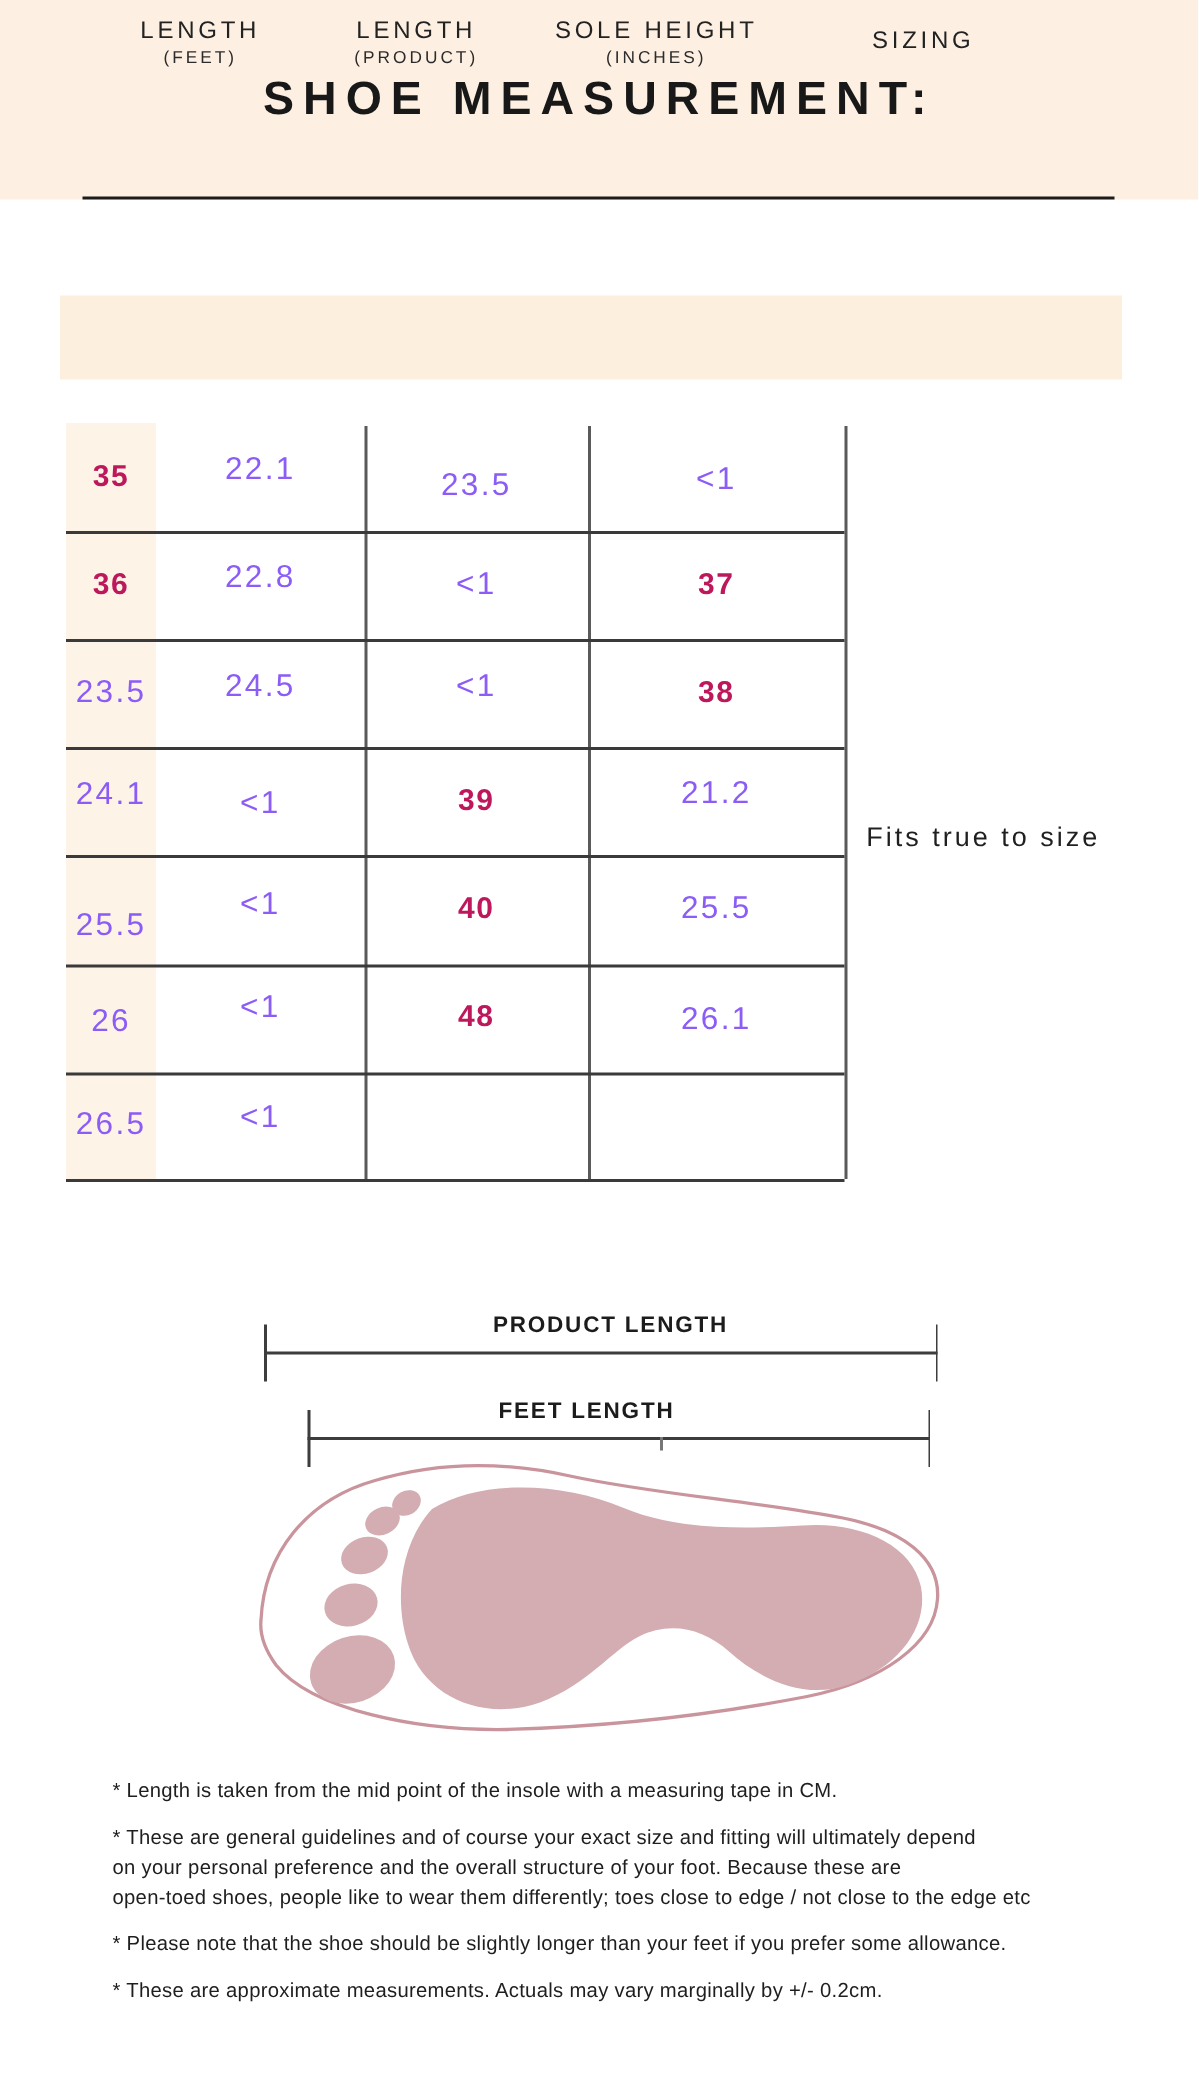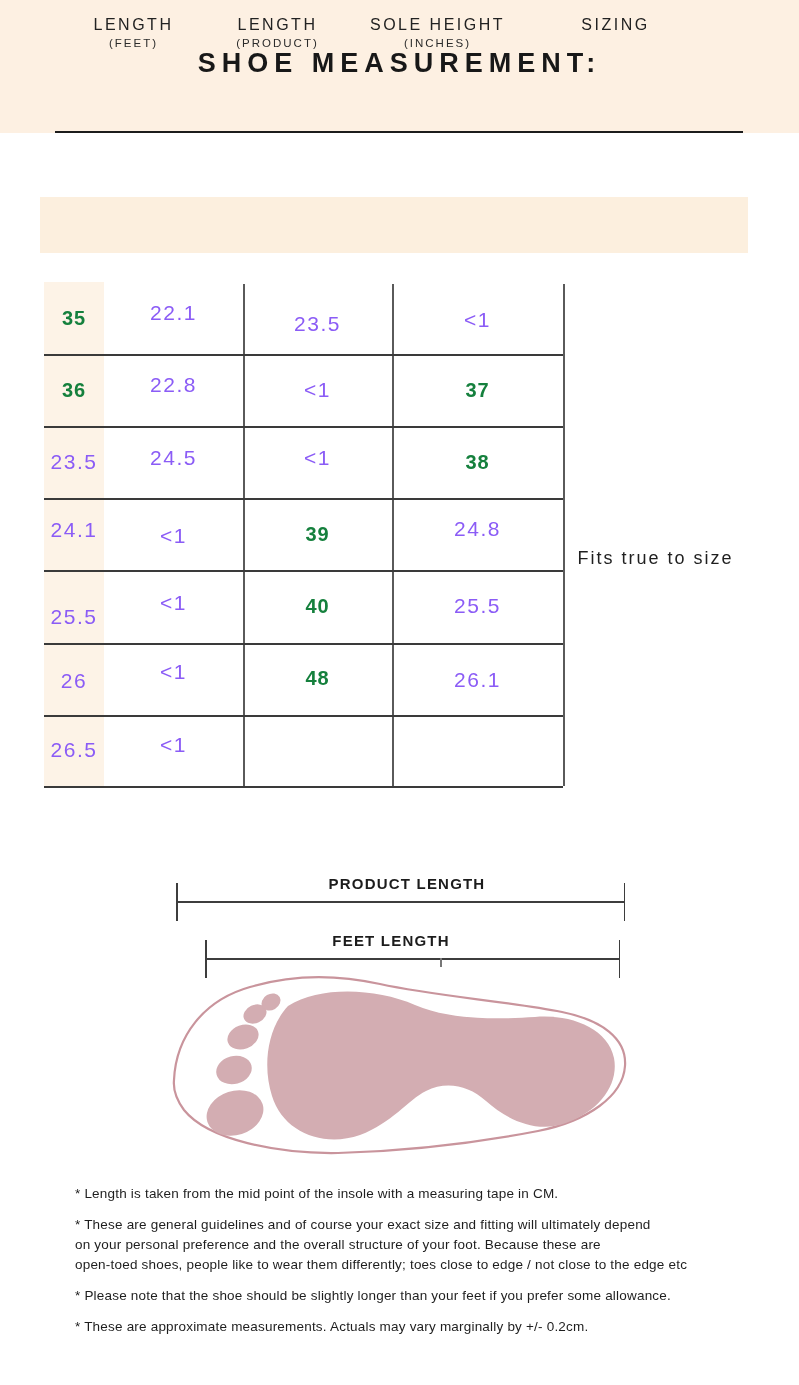--- a/index.html
+++ b/index.html
@@ -13,34 +13,34 @@
     overflow:hidden;
   }
   
   .banner{
     position:absolute;left:0;top:0;width:799px;height:133px;
     background:#fdf0e2;
   }
   .banner h1{
     margin:0;position:absolute;left:0;right:0;top:48px;
     text-align:center;
-    font-size:27px;font-weight:600;letter-spacing:6px;
+    font-size:31px;font-weight:600;letter-spacing:6px;
     color:#181818;
   }
   .title-divider{
     position:absolute;left:55px;top:131px;width:688px;height:2px;
     background:#1c1c1c;
   }
   
   .header-band{
     position:absolute;left:40px;top:197px;width:708px;height:56px;
     background:#fcefde;
     display:flex;
   }
-  .hcell{position:absolute;top:0;height:56px;display:flex;flex-direction:column;align-items:center;margin-top:16px;}
+  .hcell{position:absolute;top:0;height:56px;display:flex;flex-direction:column;align-items:center;justify-content:center;}
   .hcell .main{font-size:16px;letter-spacing:2.5px;color:#222;}
   .hcell .sub{font-size:11.5px;letter-spacing:2px;color:#2b2b2b;margin-top:3px;}
   .hc-feet{left:64px;width:139px;}
   .hc-product{left:203px;width:149px;}
   .hc-sole{left:352px;width:171px;}
   .hc-sizing{left:523px;width:185px;}
   
   .size-col-bg{
     position:absolute;left:44px;top:282px;width:60px;height:504px;
     background:#fdf3e7;
@@ -50,21 +50,21 @@
   .vl-2{left:392px;}
   .vl-3{left:563px;}
   .hline{position:absolute;left:44px;width:519px;height:1.8px;background:#3a3a3a;}
   .table-grid{
     position:absolute;left:44px;top:282px;width:519px;height:504px;
     display:grid;
     grid-template-columns:60px 139px 149px 171px;
     grid-template-rows:repeat(7,72px);
   }
   .cell{display:flex;align-items:center;justify-content:center;}
-  .cell.size{font-size:20px;font-weight:700;letter-spacing:1px;color:#15803d;}
+  .cell.size{font-size:20px;font-weight:700;letter-spacing:1px;color:#be185d;}
   .cell.val{font-size:21px;letter-spacing:1.5px;color:#8b5cf6;}
   .sizing-note{
     position:absolute;left:563px;top:282px;width:185px;height:504px;
     display:flex;align-items:center;justify-content:center;
     font-size:18px;letter-spacing:2px;color:#1f1f1f;
     padding-top:48px;box-sizing:border-box;
   }
   
   .mlabel{
     position:absolute;text-align:center;
@@ -142,21 +142,21 @@
     <div class="cell size">37</div>
     <div class="cell val">23.5</div>
     <div class="cell val" style="transform:translateY(-4px);">24.5</div>
     <div class="cell val" style="transform:translateY(-4px);">&lt;1</div>
 
     <div class="cell size">38</div>
     <div class="cell val" style="transform:translateY(-4px);">24.1</div>
     <div class="cell val" style="transform:translateY(2px);">&lt;1</div>
 
     <div class="cell size">39</div>
-    <div class="cell val" style="transform:translateY(-5px);">24.8</div>
+    <div class="cell val" style="transform:translateY(-5px);">21.2</div>
     <div class="cell val" style="transform:translateY(11px);">25.5</div>
     <div class="cell val" style="transform:translateY(-3px);">&lt;1</div>
 
     <div class="cell size">40</div>
     <div class="cell val">25.5</div>
     <div class="cell val" style="transform:translateY(3px);">26</div>
     <div class="cell val" style="transform:translateY(-6px);">&lt;1</div>
 
     <div class="cell size">48</div>
     <div class="cell val" style="transform:translateY(2px);">26.1</div>

